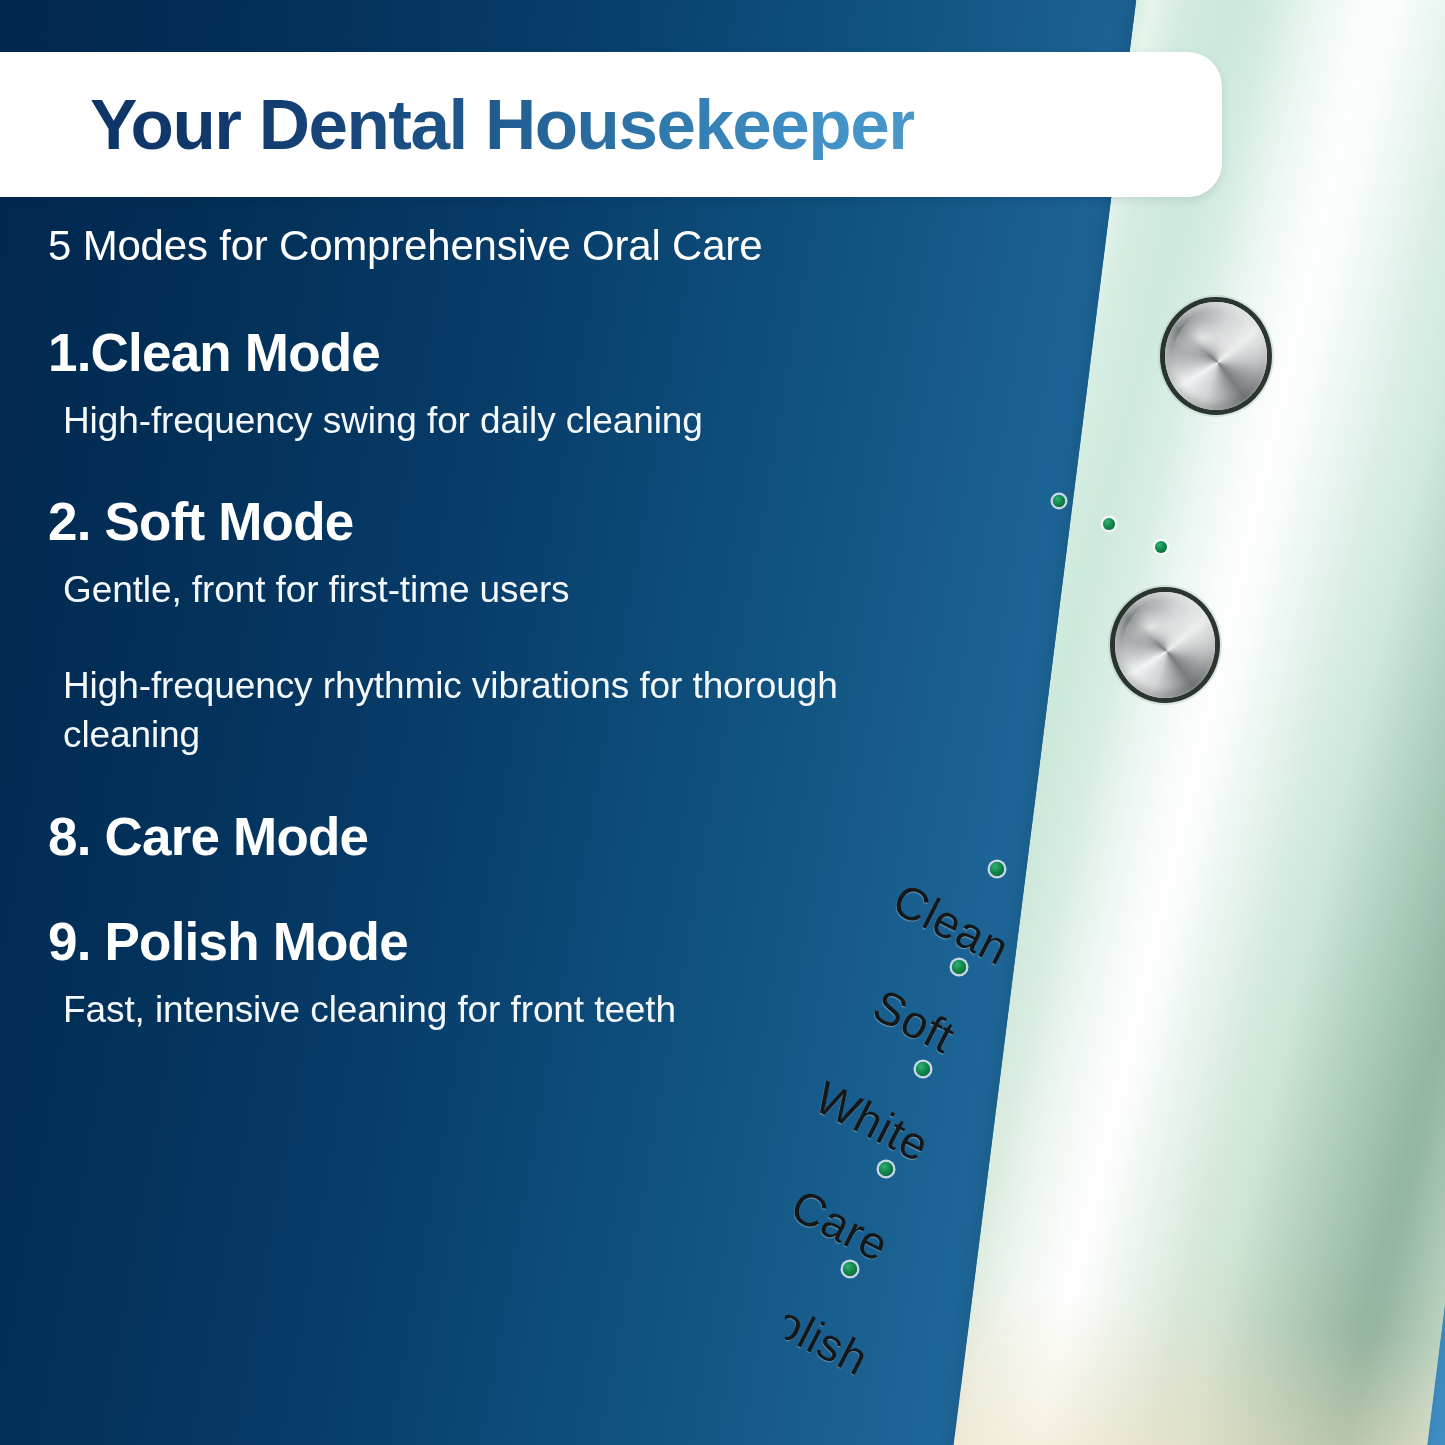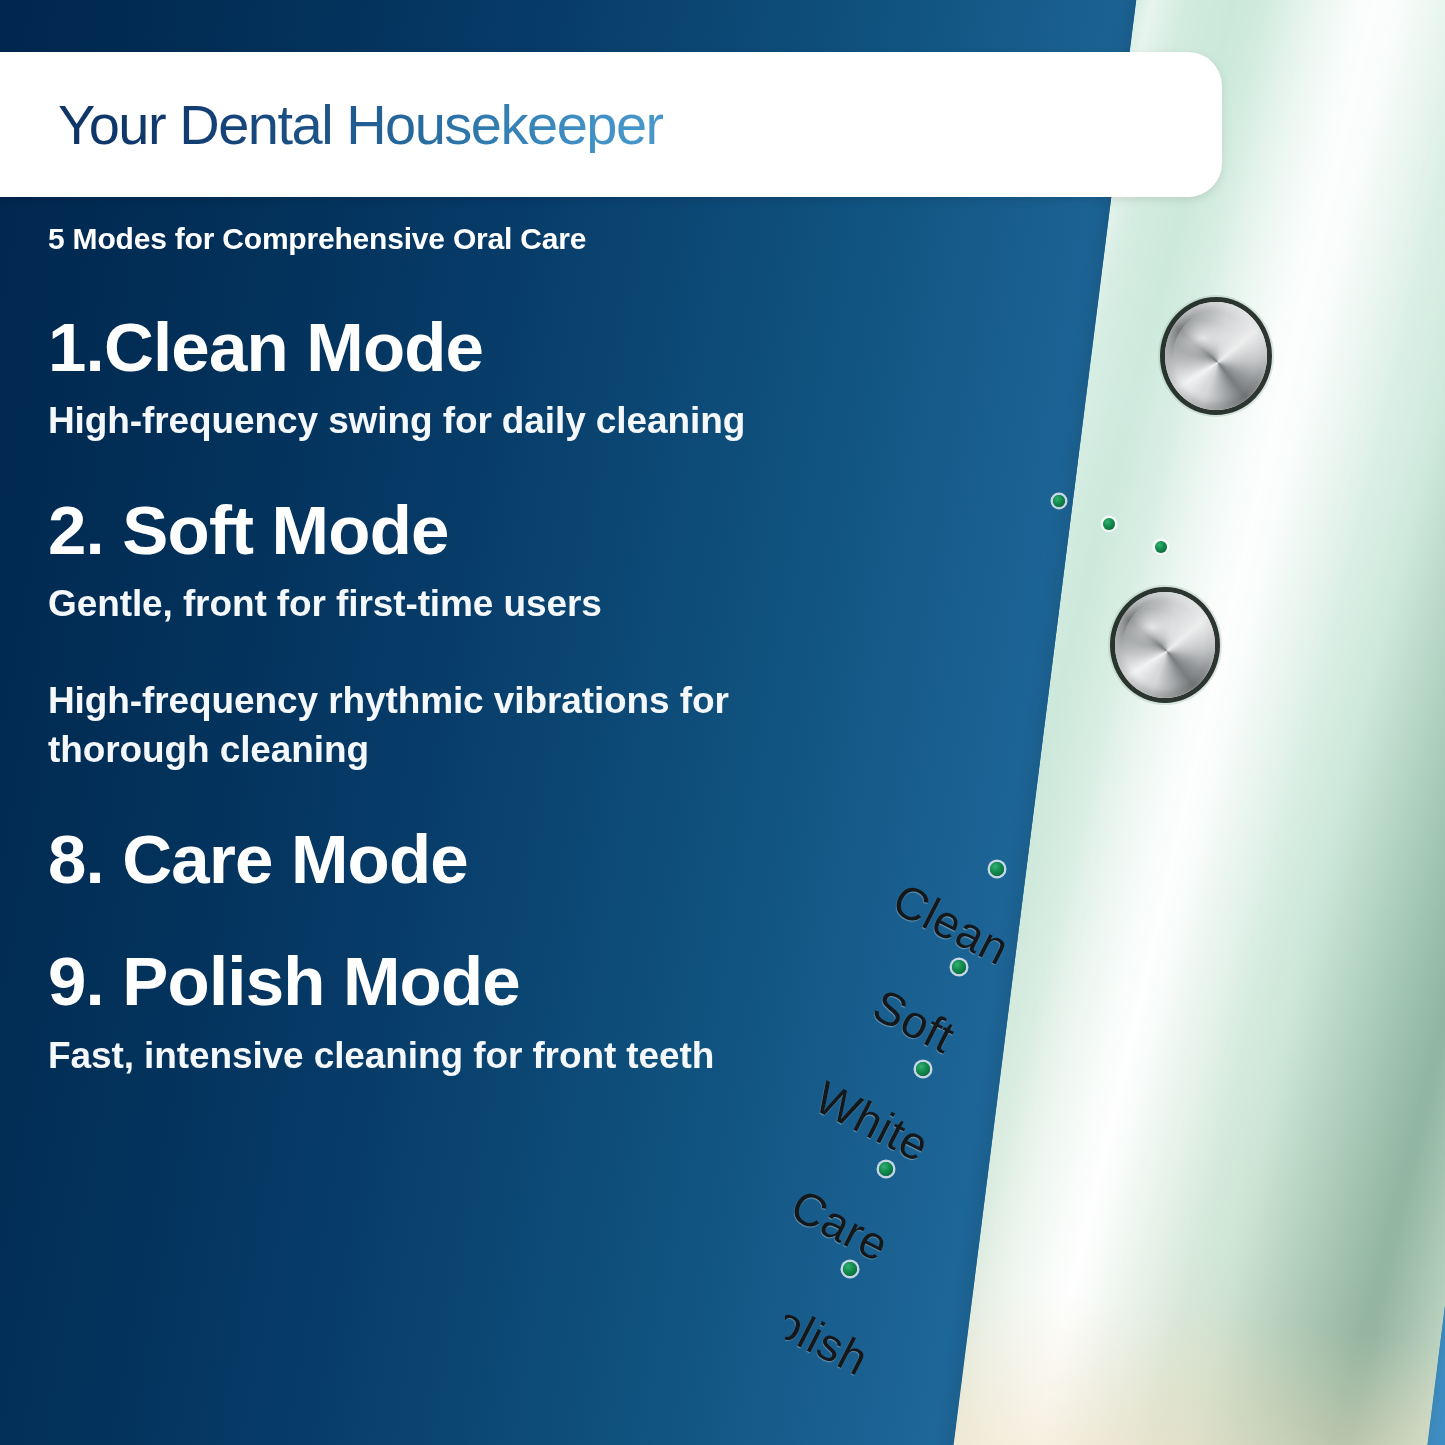--- a/index.html
+++ b/index.html
@@ -197,23 +197,23 @@
     width: 1222px;
     height: 145px;
     background: #ffffff;
     border-top-right-radius: 34px;
     border-bottom-right-radius: 34px;
     display: flex;
     align-items: center;
     box-shadow: 0 3px 10px rgba(0,0,0,0.10);
   }
   #title-text {
-    margin-left: 58px;
-    font-size: 56px;
-    font-weight: 400;
+    margin-left: 90px;
+    font-size: 71px;
+    font-weight: 700;
     letter-spacing: -1.5px;
     line-height: 1;
     background: linear-gradient(95deg,
       #0d3566 0%,
       #11396d 18%,
       #1d5489 44%,
       #2f77ab 68%,
       #4191c6 88%,
       #4a98cb 100%);
     -webkit-background-clip: text;
@@ -225,46 +225,46 @@
 
   
   #copy {
     position: absolute;
     left: 48px;
     top: 222px;
     width: 810px;
     color: #ffffff;
   }
   #subtitle {
-    font-size: 30px;
-    font-weight: 700;
+    font-size: 42px;
+    font-weight: 400;
     letter-spacing: -0.2px;
     line-height: 1.15;
     margin: 0 0 54px 0;
     color: #ffffff;
   }
   .mode-block {
     margin-bottom: 48px;
   }
   .mode-block:last-child { margin-bottom: 0; }
 
   .mode-title {
-    font-size: 69px;
+    font-size: 53px;
     font-weight: 700;
     letter-spacing: -0.8px;
     line-height: 1.08;
     margin: 0 0 12px 0;
     color: #ffffff;
   }
   .mode-desc {
     font-size: 37px;
-    font-weight: 700;
+    font-weight: 400;
     letter-spacing: -0.1px;
     line-height: 1.32;
-    margin: 0;
+    margin: 15px;
     color: #f4f8fb;
   }
 </style>
 </head>
 <body>
 
 <div id="page">
 
   <div id="product">
 

